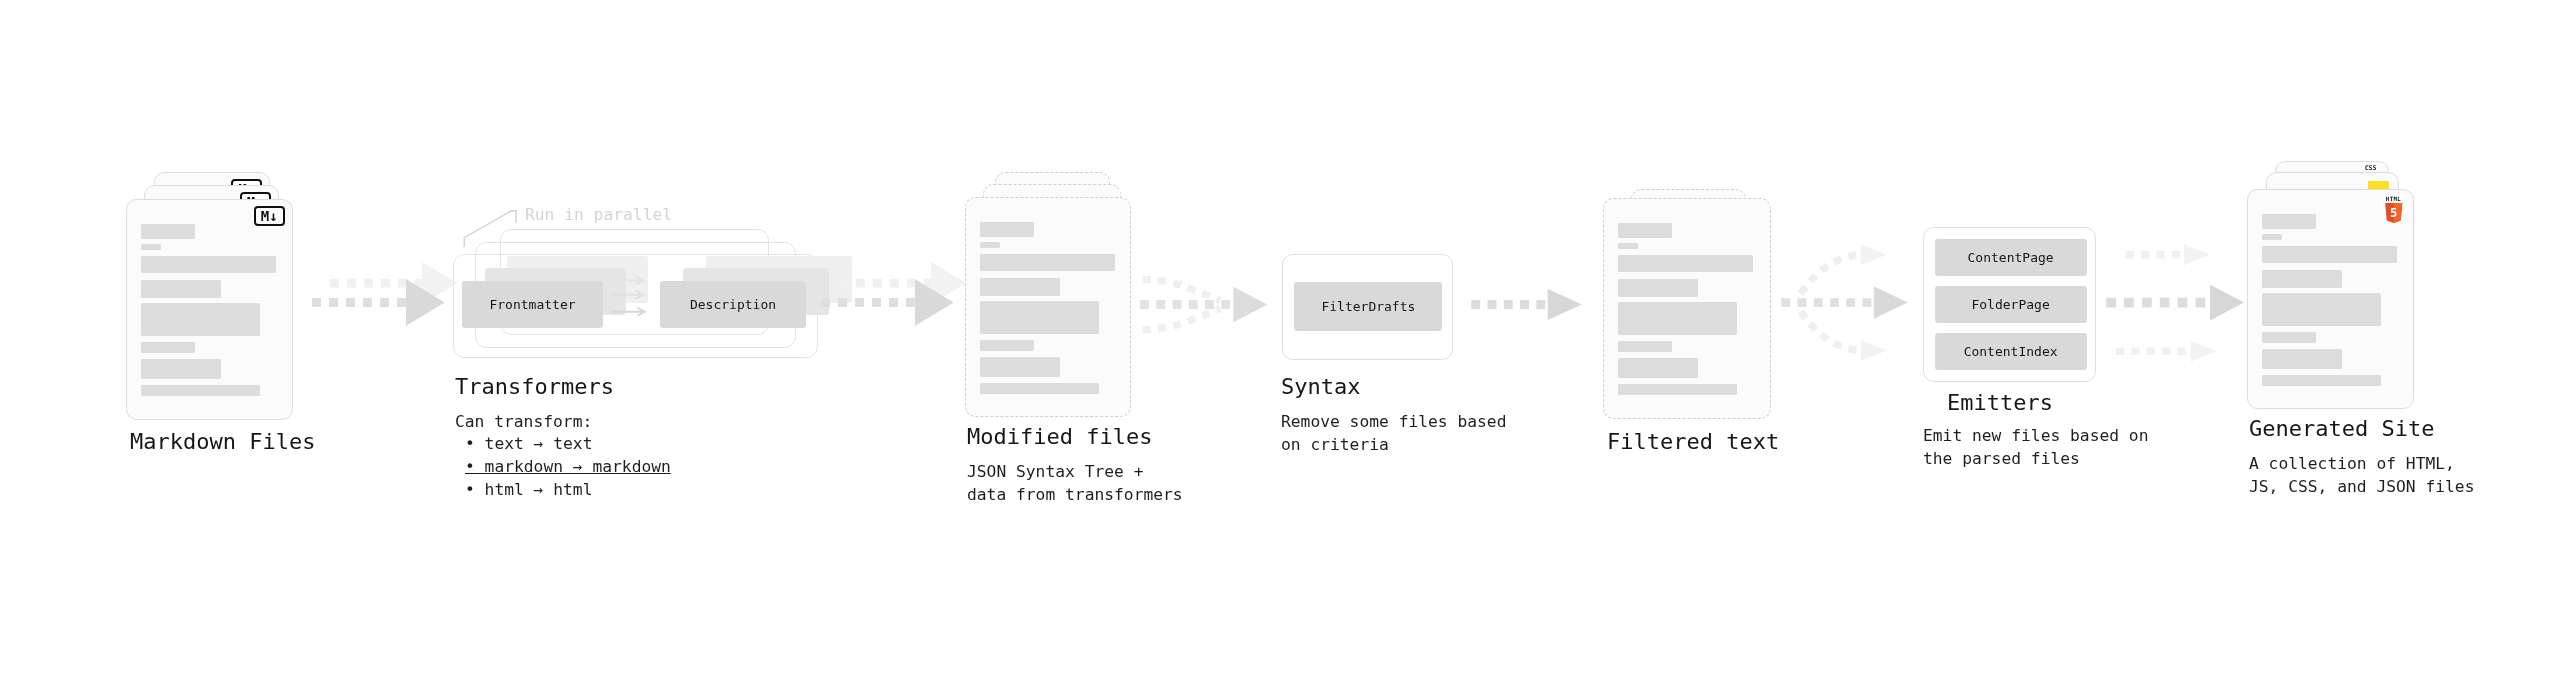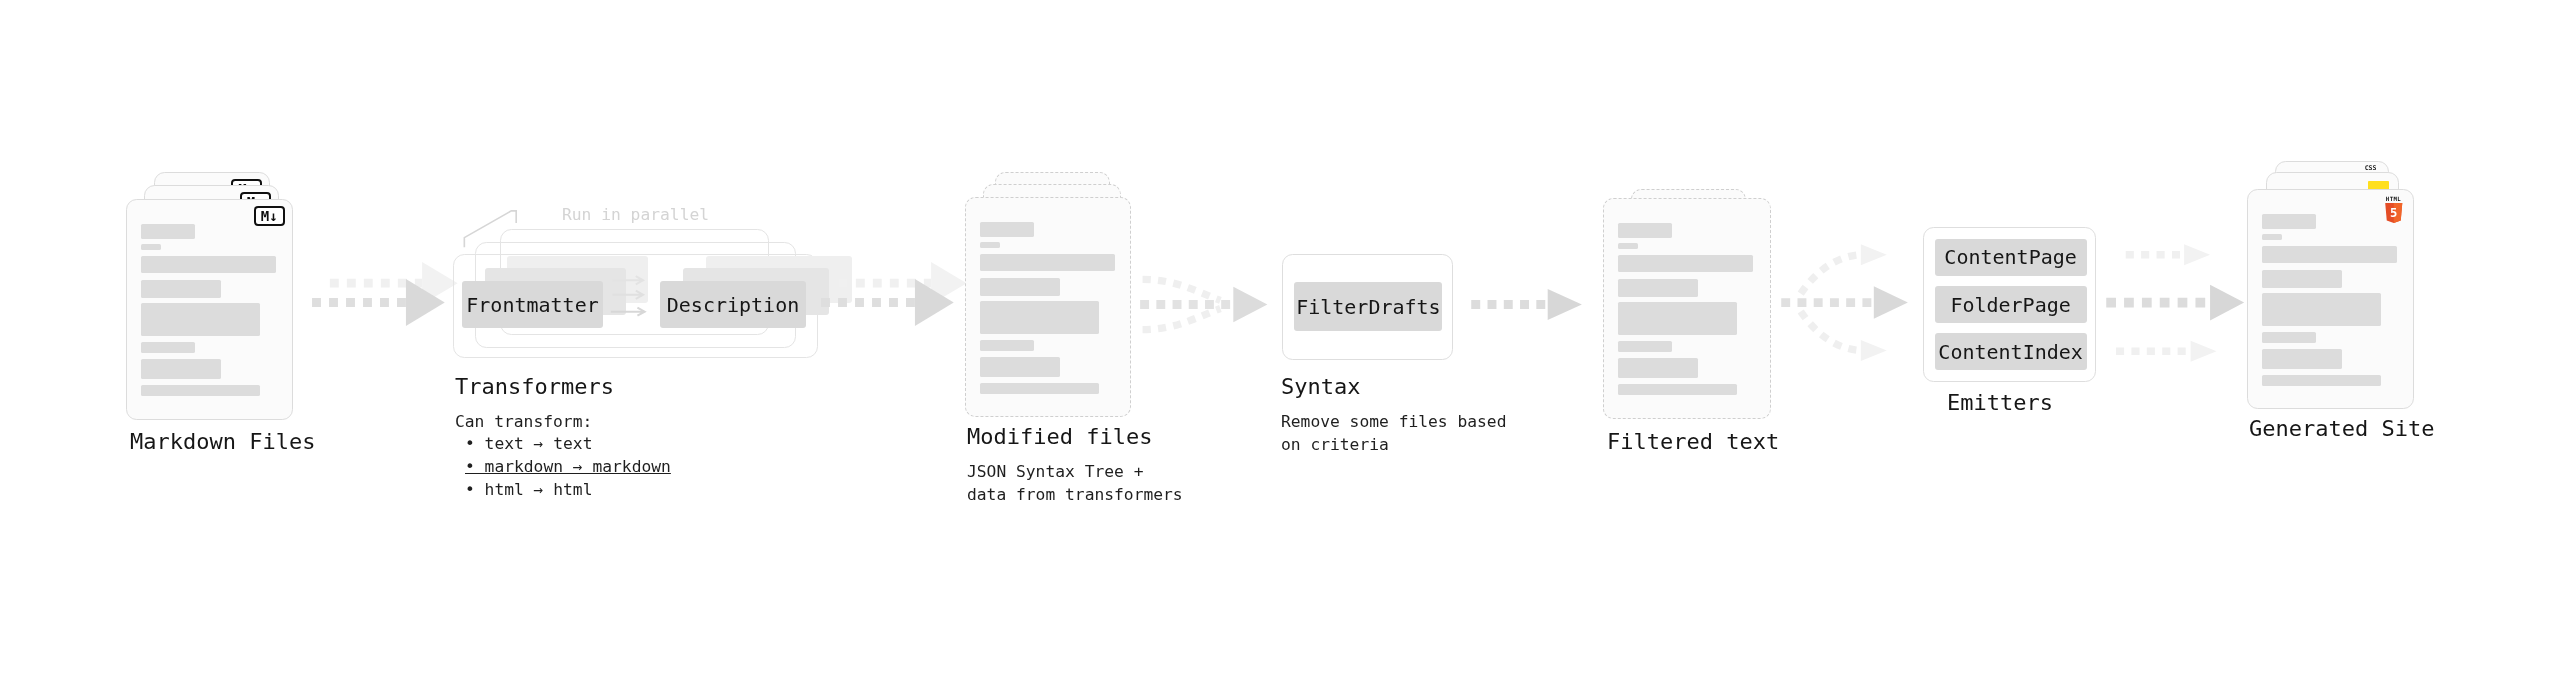--- a/index.html
+++ b/index.html
@@ -33,21 +33,21 @@
   .desc{position:absolute;font-size:16.3px;line-height:23px;color:#1f1f1f;
         white-space:pre-line;}
   .note{position:absolute;font-size:16.3px;color:#d4d4d4;white-space:nowrap;}
 
   
   .t-box{position:absolute;box-sizing:border-box;border:1.6px solid #e4e4e4;border-radius:11.4px;}
   .panel{position:absolute;box-sizing:border-box;background:#ffffff;
          border:1.6px solid #dedede;border-radius:10.6px;}
   .pill{position:absolute;background:#d9d9d9;border-radius:3px;
         display:flex;align-items:center;justify-content:center;
-        font-size:20px;color:#161616;white-space:nowrap;}
+        font-size:13px;color:#161616;white-space:nowrap;}
   .pill.ghost1{background:#e5e5e5;}
   .pill.ghost2{background:#efefef;}
 
   svg{position:absolute;overflow:visible;}
 </style>
 </head>
 <body>
 
 <div class="stage">
 
@@ -75,21 +75,21 @@
   <svg style="left:305px;top:254px;" width="163" height="89" viewBox="0 0 200 110">
     <g transform="translate(20,-24)">
       <line x1="10" y1="60" x2="124" y2="60" stroke="#f0f0f0" stroke-width="11" stroke-dasharray="11 10"></line>
       <polygon points="124,34 168,60 124,86" fill="#f2f2f2"></polygon>
     </g>
     <line x1="8" y1="60" x2="124" y2="60" stroke="#dedede" stroke-width="11" stroke-dasharray="11 10"></line>
     <polygon points="124,31 172,60 124,89" fill="#d9d9d9"></polygon>
   </svg>
 
   <div class="stack" style="left:453px;top:205px;width:374px;height:325px;">
-    <div class="note" style="left:72px;top:0;margin-left:37px;">Run in parallel</div>
+    <div class="note" style="left:72px;top:0;">Run in parallel</div>
     <svg style="left:0;top:0;" width="81" height="49" viewBox="0 0 100 60">
       <path d="M14 52 L14 40 L72 7 L78 7 L78 22" fill="none" stroke="#d6d6d6" stroke-width="2"></path>
     </svg>
     <div class="t-box" style="left:47px;top:24.4px;width:269px;height:106px;"></div>
     <div class="t-box" style="left:22px;top:37px;width:321px;height:106px;"></div>
     <div class="t-box" style="left:0;top:49px;width:365px;height:104px;"></div>
 
     <div class="pill ghost2" style="left:54px;top:51px;width:141px;height:47px;"></div>
     <div class="pill ghost1" style="left:32px;top:63px;width:141px;height:47px;"></div>
     <div class="pill" style="left:9px;top:76px;width:141px;height:47px;">Frontmatter</div>
@@ -179,20 +179,22 @@
     <line x1="4" y1="77" x2="116" y2="77" stroke="#e0e0e0" stroke-width="11" stroke-dasharray="11 9"></line>
     <polygon points="118,57 160,77 118,97" fill="#d9d9d9"></polygon>
   </svg>
 
   <div class="panel" style="left:1923px;top:227px;width:173px;height:155px;">
     <div class="pill" style="left:10.6px;top:10.6px;width:152px;height:37px;">ContentPage</div>
     <div class="pill" style="left:10.6px;top:58px;width:152px;height:37px;">FolderPage</div>
     <div class="pill" style="left:10.6px;top:105px;width:152px;height:37px;">ContentIndex</div>
   </div>
   <div class="h1" style="left:1923px;top:390px;margin-left:24px;">Emitters</div>
+  <div class="desc" style="left:1923px;top:424px;">Emit new files based on
+the parsed files</div>
 
   <svg style="left:2103px;top:240px;" width="146" height="126" viewBox="0 0 180 155">
     <line x1="28" y1="18" x2="98" y2="18" stroke="#f0f0f0" stroke-width="9" stroke-dasharray="10 9"></line>
     <polygon points="100,5 132,18 100,31" fill="#f2f2f2"></polygon>
     <line x1="4" y1="77" x2="130" y2="77" stroke="#dcdcdc" stroke-width="12" stroke-dasharray="12 10"></line>
     <polygon points="132,55 174,77 132,99" fill="#d7d7d7"></polygon>
     <line x1="16" y1="137" x2="106" y2="137" stroke="#f0f0f0" stroke-width="9" stroke-dasharray="10 9"></line>
     <polygon points="108,124 140,137 108,150" fill="#f2f2f2"></polygon>
   </svg>
 
@@ -219,15 +221,17 @@
       <div class="bar" style="top:44px;width:19.5px;height:5.7px;"></div>
       <div class="bar" style="top:56px;width:135px;height:17px;"></div>
       <div class="bar" style="top:80px;width:80px;height:18px;"></div>
       <div class="bar" style="top:103px;width:119px;height:33px;"></div>
       <div class="bar" style="top:142px;width:54px;height:11.4px;"></div>
       <div class="bar" style="top:159px;width:80px;height:20.3px;"></div>
       <div class="bar" style="top:185px;width:119px;height:11.4px;"></div>
     </div>
   </div>
   <div class="h1" style="left:2249px;top:416px;">Generated Site</div>
+  <div class="desc" style="left:2249px;top:452px;">A collection of HTML,
+JS, CSS, and JSON files</div>
 
 </div>
 
 
 </body></html>

